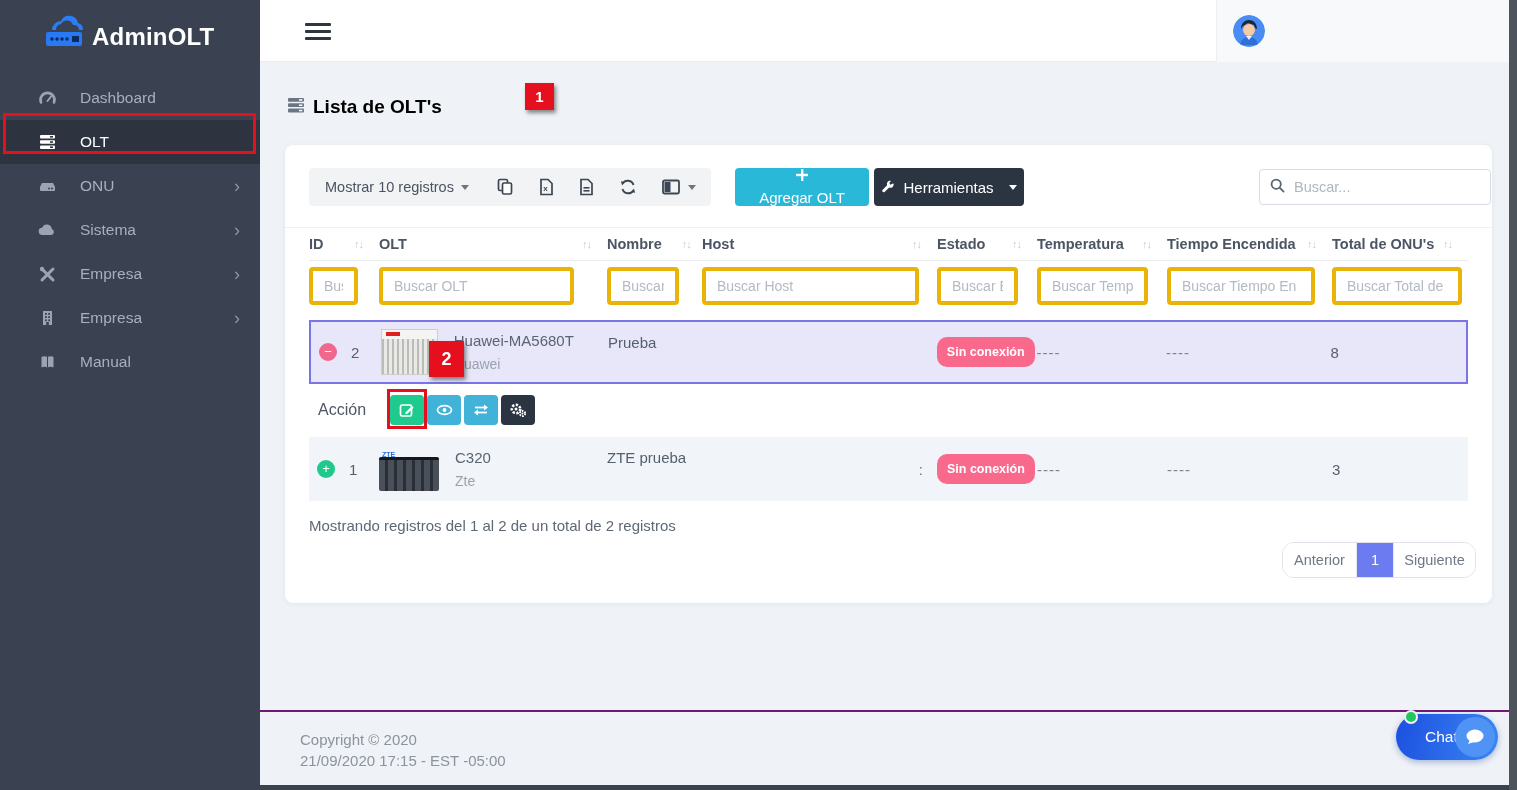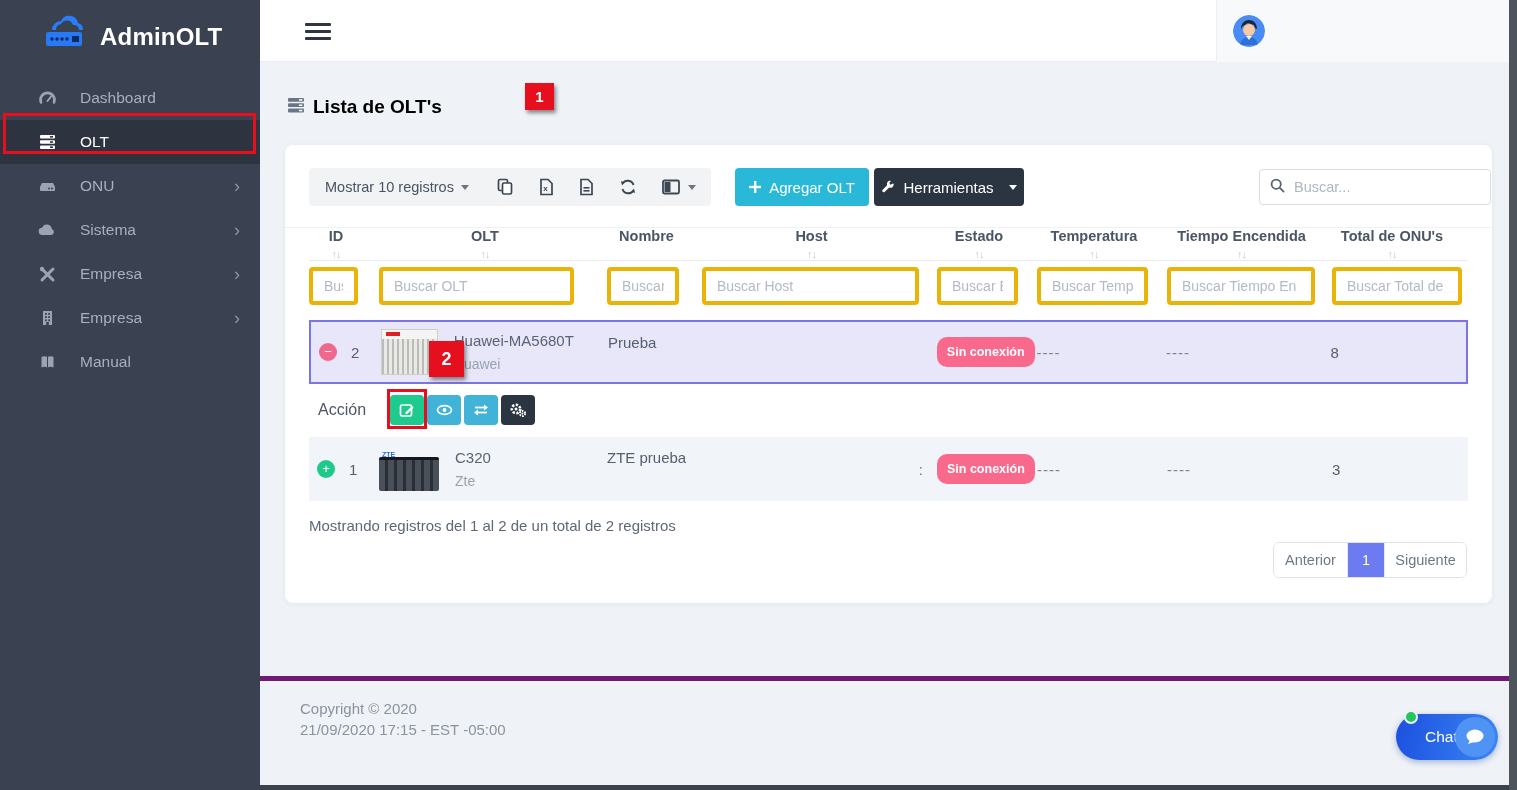--- a/index.html
+++ b/index.html
@@ -1,21 +1,21 @@
 <!DOCTYPE html>
 <html><head>
 <meta charset="utf-8">
 <style>
   * { margin:0; padding:0; box-sizing:border-box; }
   html,body { width:1517px; height:790px; overflow:hidden; }
   body { font-family:"Liberation Sans", sans-serif; background:#eef1f6; position:relative; }
 
   
   .sidebar { position:absolute; left:0; top:0; width:260px; height:790px; background:#3a4150; z-index:5; }
-  .logo-row { display:flex; align-items:center; gap:10px; padding:14px 0 10px 38px; height:70px; }
+  .logo-row { display:flex; align-items:center; gap:2px; padding:14px 0 10px 38px; height:70px; }
   .logo-text { color:#fff; font-size:24px; font-weight:bold; letter-spacing:.2px; }
   .nav { margin-top:6px; }
   .nav-item { display:flex; align-items:center; height:44px; padding:0 20px 0 36px; color:#a7b0bf; font-size:15.5px; cursor:pointer; }
   .nav-item .nav-icon { width:22px; margin-right:22px; display:flex; justify-content:center; }
   .nav-item .chev { margin-left:auto; color:#8d96a6; font-size:18px; }
   .nav-item.active { background:#2d3440; color:#fff; }
 
   
   .annot-box { position:absolute; border:3px solid #e60f1e; z-index:50; pointer-events:none; }
   .annot-step { position:absolute; background:#e60f1e; color:#fff; font-weight:bold; display:flex; align-items:center; justify-content:center; z-index:60; box-shadow:2px 3px 4px rgba(0,0,0,.45); }
@@ -34,34 +34,34 @@
   .page-title { font-size:19px; font-weight:bold; color:#000000; }
 
   
   .card { position:absolute; left:25px; top:145px; width:1207px; height:458px; background:#fff; border-radius:8px; box-shadow:0 1px 5px rgba(40,50,70,.07); }
   .card-toolbar { position:absolute; left:24px; top:23px; right:24px; height:38px; }
   .length-bar { position:absolute; left:0; top:0; width:402px; height:38px; background:#f1f3f5; border-radius:4px; display:flex; align-items:center; padding:0 14px 0 16px; }
   .length-label { font-size:14.5px; color:#4b5360; cursor:pointer; }
   .caret { display:inline-block; width:0; height:0; border-left:4px solid transparent; border-right:4px solid transparent; border-top:5px solid #6c7683; margin-left:7px; vertical-align:middle; }
   .tool-icons { display:flex; align-items:center; gap:25px; margin-left:28px; }
   .tool-icons .ticon { cursor:pointer; display:flex; align-items:center; }
-  .btn-add { position:absolute; left:426px; top:0; width:134px; height:38px; background:#29b8d8; border:none; border-radius:4px; color:#fff; font-size:15px; cursor:pointer; display:flex; align-items:center; justify-content:center; gap:8px; font-family:inherit; }
+  .btn-add { position:absolute; left:426px; top:0; width:134px; height:38px; background:#29b8d8; border:none; border-radius:4px; color:#fff; font-size:15px; cursor:pointer; display:flex; align-items:center; justify-content:center; gap:8px; font-family:inherit;flex-direction:column; }
   .btn-tools { position:absolute; left:565px; top:0; width:150px; height:38px; background:#2b3542; border:none; border-radius:4px; color:#fff; font-size:15px; cursor:pointer; display:flex; align-items:center; justify-content:center; gap:8px; font-family:inherit; }
   .search-box { position:absolute; left:950px; top:1px; width:232px; height:36px; border:1px solid #d8dde3; border-radius:4px; background:#fff; display:flex; align-items:center; padding:0 10px; }
   .search-box input { border:none; outline:none; font-size:14.5px; color:#55606c; width:100%; margin-left:9px; font-family:inherit; }
   .search-box input::placeholder { color:#aeb6c0; }
 
   
   .trow { display:flex; margin:0 24px; }
   .c1 { width:70px; } .c2 { width:228px; } .c3 { width:95px;gap:20px; } .c4 { width:235px; }
   .c5 { width:100px; } .c6 { width:130px; } .c7 { width:165px; } .c8 { width:136px; }
 
   .thead { position:absolute; left:0; right:0; top:82px; border-top:1px solid #eef1f4; }
   .thead .trow { border-bottom:1px solid #e9edf1; height:33px; }
-  .th { display:flex; align-items:center; justify-content:space-between; padding-right:16px; font-size:14.5px; font-weight:bold; color:#4b5563; cursor:pointer;flex-direction:column; }
+  .th { display:flex; align-items:center; justify-content:space-between; padding-right:16px; font-size:14.5px; font-weight:bold; color:#4b5563; cursor:pointer; }
   .sort { font-size:11px; color:#c4cad4; letter-spacing:-1px; }
 
   .tfilter { position:absolute; left:0; right:0; top:122px; }
   .tfilter .fc { display:flex; align-items:center; }
   .tfilter input { height:38px; border:4px solid #eab308; border-radius:4px; font-size:14px; color:#55606c; padding:0 11px; font-family:inherit; }
   .tfilter input::placeholder { color:#b3bac4; }
   .f1{width:49px;} .f2{width:195px;} .f3{width:72px;} .f4{width:217px;} .f5{width:81px;} .f6{width:111px;} .f7{width:148px;} .f8{width:130px;}
 
   .datarow { position:absolute; left:0; right:0; }
   .datarow .trow { align-items:center; }
@@ -87,28 +87,28 @@
   .action-row { position:absolute; left:0; right:0; top:239px; height:52px; }
   .action-row .inner { display:flex; align-items:center; margin:0 24px; height:52px; position:relative; }
   .action-label { font-size:16px; color:#4d5663; margin-left:9px; width:72px; }
   .abtn { width:34px; height:30px; border:none; border-radius:4px; margin-right:3px; display:flex; align-items:center; justify-content:center; cursor:pointer; }
   .abtn-edit { background:#1fca8e; }
   .abtn-cyan { background:#41b3d9; }
   .abtn-dark { background:#2b3542; }
   #annot-edit-box { left:78px; top:5px; width:40px; height:40px; position:absolute; }
 
   .info-text { position:absolute; left:24px; top:372px; font-size:15px; color:#5f6875; }
-  .pagination { position:absolute; right:25px; top:397px; display:flex; border:1px solid #dfe3e9; border-radius:6px; overflow:hidden; background:#fff; }
+  .pagination { position:absolute; right:16px; top:397px; display:flex; border:1px solid #dfe3e9; border-radius:12px; overflow:hidden; background:#fff; }
   .pg { height:34px; display:flex; align-items:center; justify-content:center; font-size:14.5px; color:#6e7887; cursor:pointer; background:#fff; border:none; font-family:inherit; }
   .pg-prev { width:74px; border-right:1px solid #e6eaee; }
   .pg-num { width:36px; background:#6d7bf0; color:#fff; }
   .pg-next { width:82px; border-left:1px solid #e6eaee; }
 
   
-  .footer { position:absolute; left:0; top:676px; width:1249px; height:75px; border-top:5px solid #701a75; }
+  .footer { position:absolute; left:0; top:710px; width:1249px; height:75px; border-top:2px solid #701a75; }
   .copyright { margin:17px 0 0 40px; font-size:15px; color:#8b939e; line-height:21px; }
 
   .chat-btn { position:absolute; left:1136px; top:714px; width:102px; height:46px; border-radius:23px; background:linear-gradient(100deg,#1c50e0,#3a86f2); display:flex; align-items:center; cursor:pointer; box-shadow:0 2px 6px rgba(20,60,160,.35); }
   .chat-label { color:#fff; font-size:15.5px; margin-left:29px; }
   .chat-bubble-circle { position:absolute; right:3px; top:3px; width:40px; height:40px; border-radius:50%; background:#4f94f5; display:flex; align-items:center; justify-content:center; }
   .chat-dot { position:absolute; left:8px; top:-4px; width:14px; height:14px; border-radius:50%; background:#22c55e; border:2px solid #eef1f6; }
 
   .bottom-strip { position:absolute; left:0; top:785px; width:1249px; height:5px; background:#3d434c; }
   .right-scrollbar { position:absolute; left:1509px; top:0; width:8px; height:790px; background:#4e545b; z-index:80; cursor:pointer; }
 </style>

